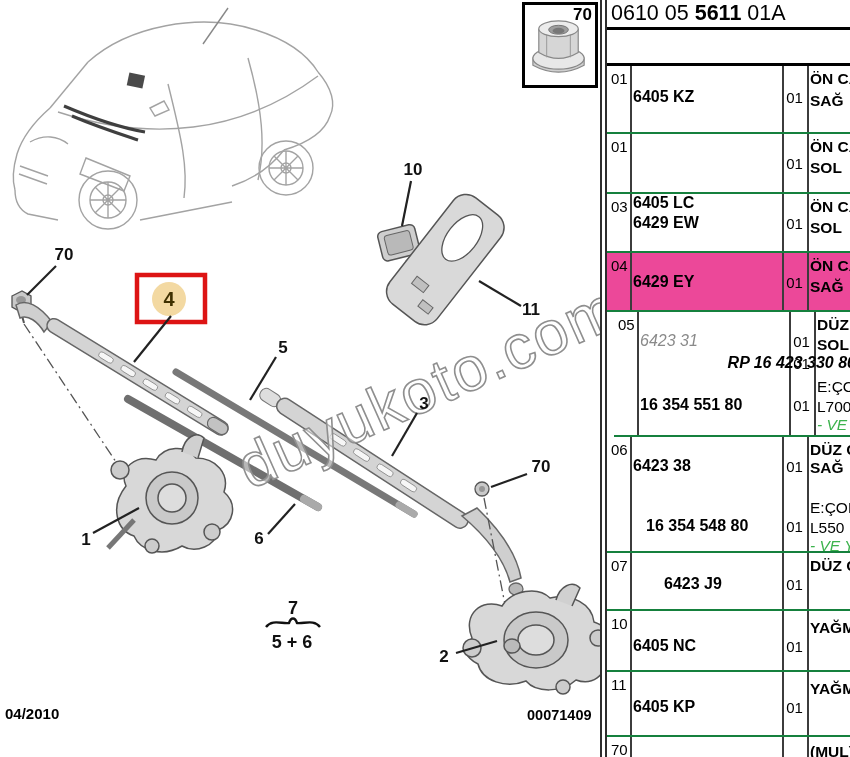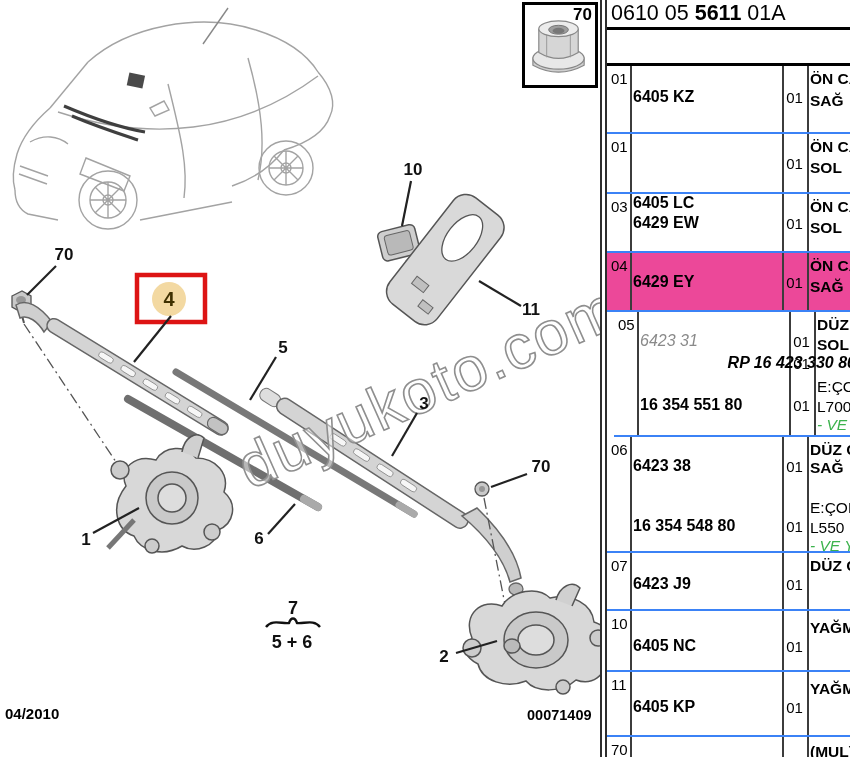--- a/index.html
+++ b/index.html
@@ -16,21 +16,21 @@
         font-size:21.5px;white-space:nowrap;padding-left:4px;line-height:27px;}
   .code b{font-weight:bold;}
   .banner{position:absolute;left:607px;top:30px;width:243px;height:33px;border-bottom:3px solid #000;}
 
   
   .f70{position:absolute;left:522px;top:2px;width:76px;height:86px;border:3.5px solid #000;
        background:#fff;box-sizing:border-box;}
   .f70 .lbl{position:absolute;top:0;right:3px;font-weight:bold;font-size:17px;}
 
   
-  .trow{position:absolute;left:607px;width:243px;border-bottom:2px solid #3b82f6;box-sizing:border-box;}
+  .trow{position:absolute;left:607px;width:243px;border-bottom:2px solid #15803d;box-sizing:border-box;}
   .trow.hl{background:#ec4899;}
   .vb{position:absolute;top:0;bottom:0;width:1.5px;background:#3c3c3c;}
   .item{position:absolute;left:4px;top:4px;font-size:15px;}
   .cell{position:absolute;white-space:nowrap;font-size:15px;line-height:1.1;}
   .part{left:26px;font-weight:bold;font-size:16px;}
   .part.old{font-weight:normal;font-style:italic;color:#8a8a8a;}
   .part.rp{left:auto;right:1px;font-weight:bold;font-style:italic;}
   .qty{left:175px;width:25px;text-align:center;}
   .desc{left:203px;font-weight:bold;font-size:15.5px;}
   .desc.n{font-weight:normal;}
@@ -270,35 +270,35 @@
         <span class="cell desc n" style="top: 66px;">E:ÇOK</span>
         <span class="cell desc n" style="top: 86px;">L700 H</span>
         <span class="cell desc g" style="top: 104px;">- VE YA</span>
       </div>
       <div class="trow" style="top: 437px; height: 116px;">
         <div class="vb" style="left: 23px;"></div>
         <div class="vb" style="left: 175px;"></div>
         <div class="vb" style="left: 200px;"></div>
         <span class="item">06</span>
         <span class="cell part" style="top: 20px;">6423 38</span>
-        <span class="cell part" style="top: 80px;">16 354 548 80</span>
+        <span class="cell part" style="top: 80px; padding-left: 13px;">16 354 548 80</span>
         <span class="cell qty" style="top: 22px;">01</span>
         <span class="cell qty" style="top: 82px;">01</span>
         <span class="cell desc" style="top: 4px;">DÜZ C</span>
         <span class="cell desc" style="top: 22px;">SAĞ</span>
         <span class="cell desc n" style="top: 62px;">E:ÇOK</span>
         <span class="cell desc n" style="top: 82px;">L550 H</span>
         <span class="cell desc g" style="top: 100px;">- VE YA</span>
       </div>
       <div class="trow" style="top: 553px; height: 58px;">
         <div class="vb" style="left: 23px;"></div>
         <div class="vb" style="left: 175px;"></div>
         <div class="vb" style="left: 200px;"></div>
         <span class="item">07</span>
-        <span class="cell part" style="top: 22px;">6423 J9</span>
+        <span class="cell part" style="top: 22px; padding-left: 31px;">6423 J9</span>
         <span class="cell qty" style="top: 24px;">01</span>
         <span class="cell desc" style="top: 4px;">DÜZ C</span>
       </div>
       <div class="trow" style="top: 611px; height: 61px;">
         <div class="vb" style="left: 23px;"></div>
         <div class="vb" style="left: 175px;"></div>
         <div class="vb" style="left: 200px;"></div>
         <span class="item">10</span>
         <span class="cell part" style="top: 26px;">6405 NC</span>
         <span class="cell qty" style="top: 28px;">01</span>

